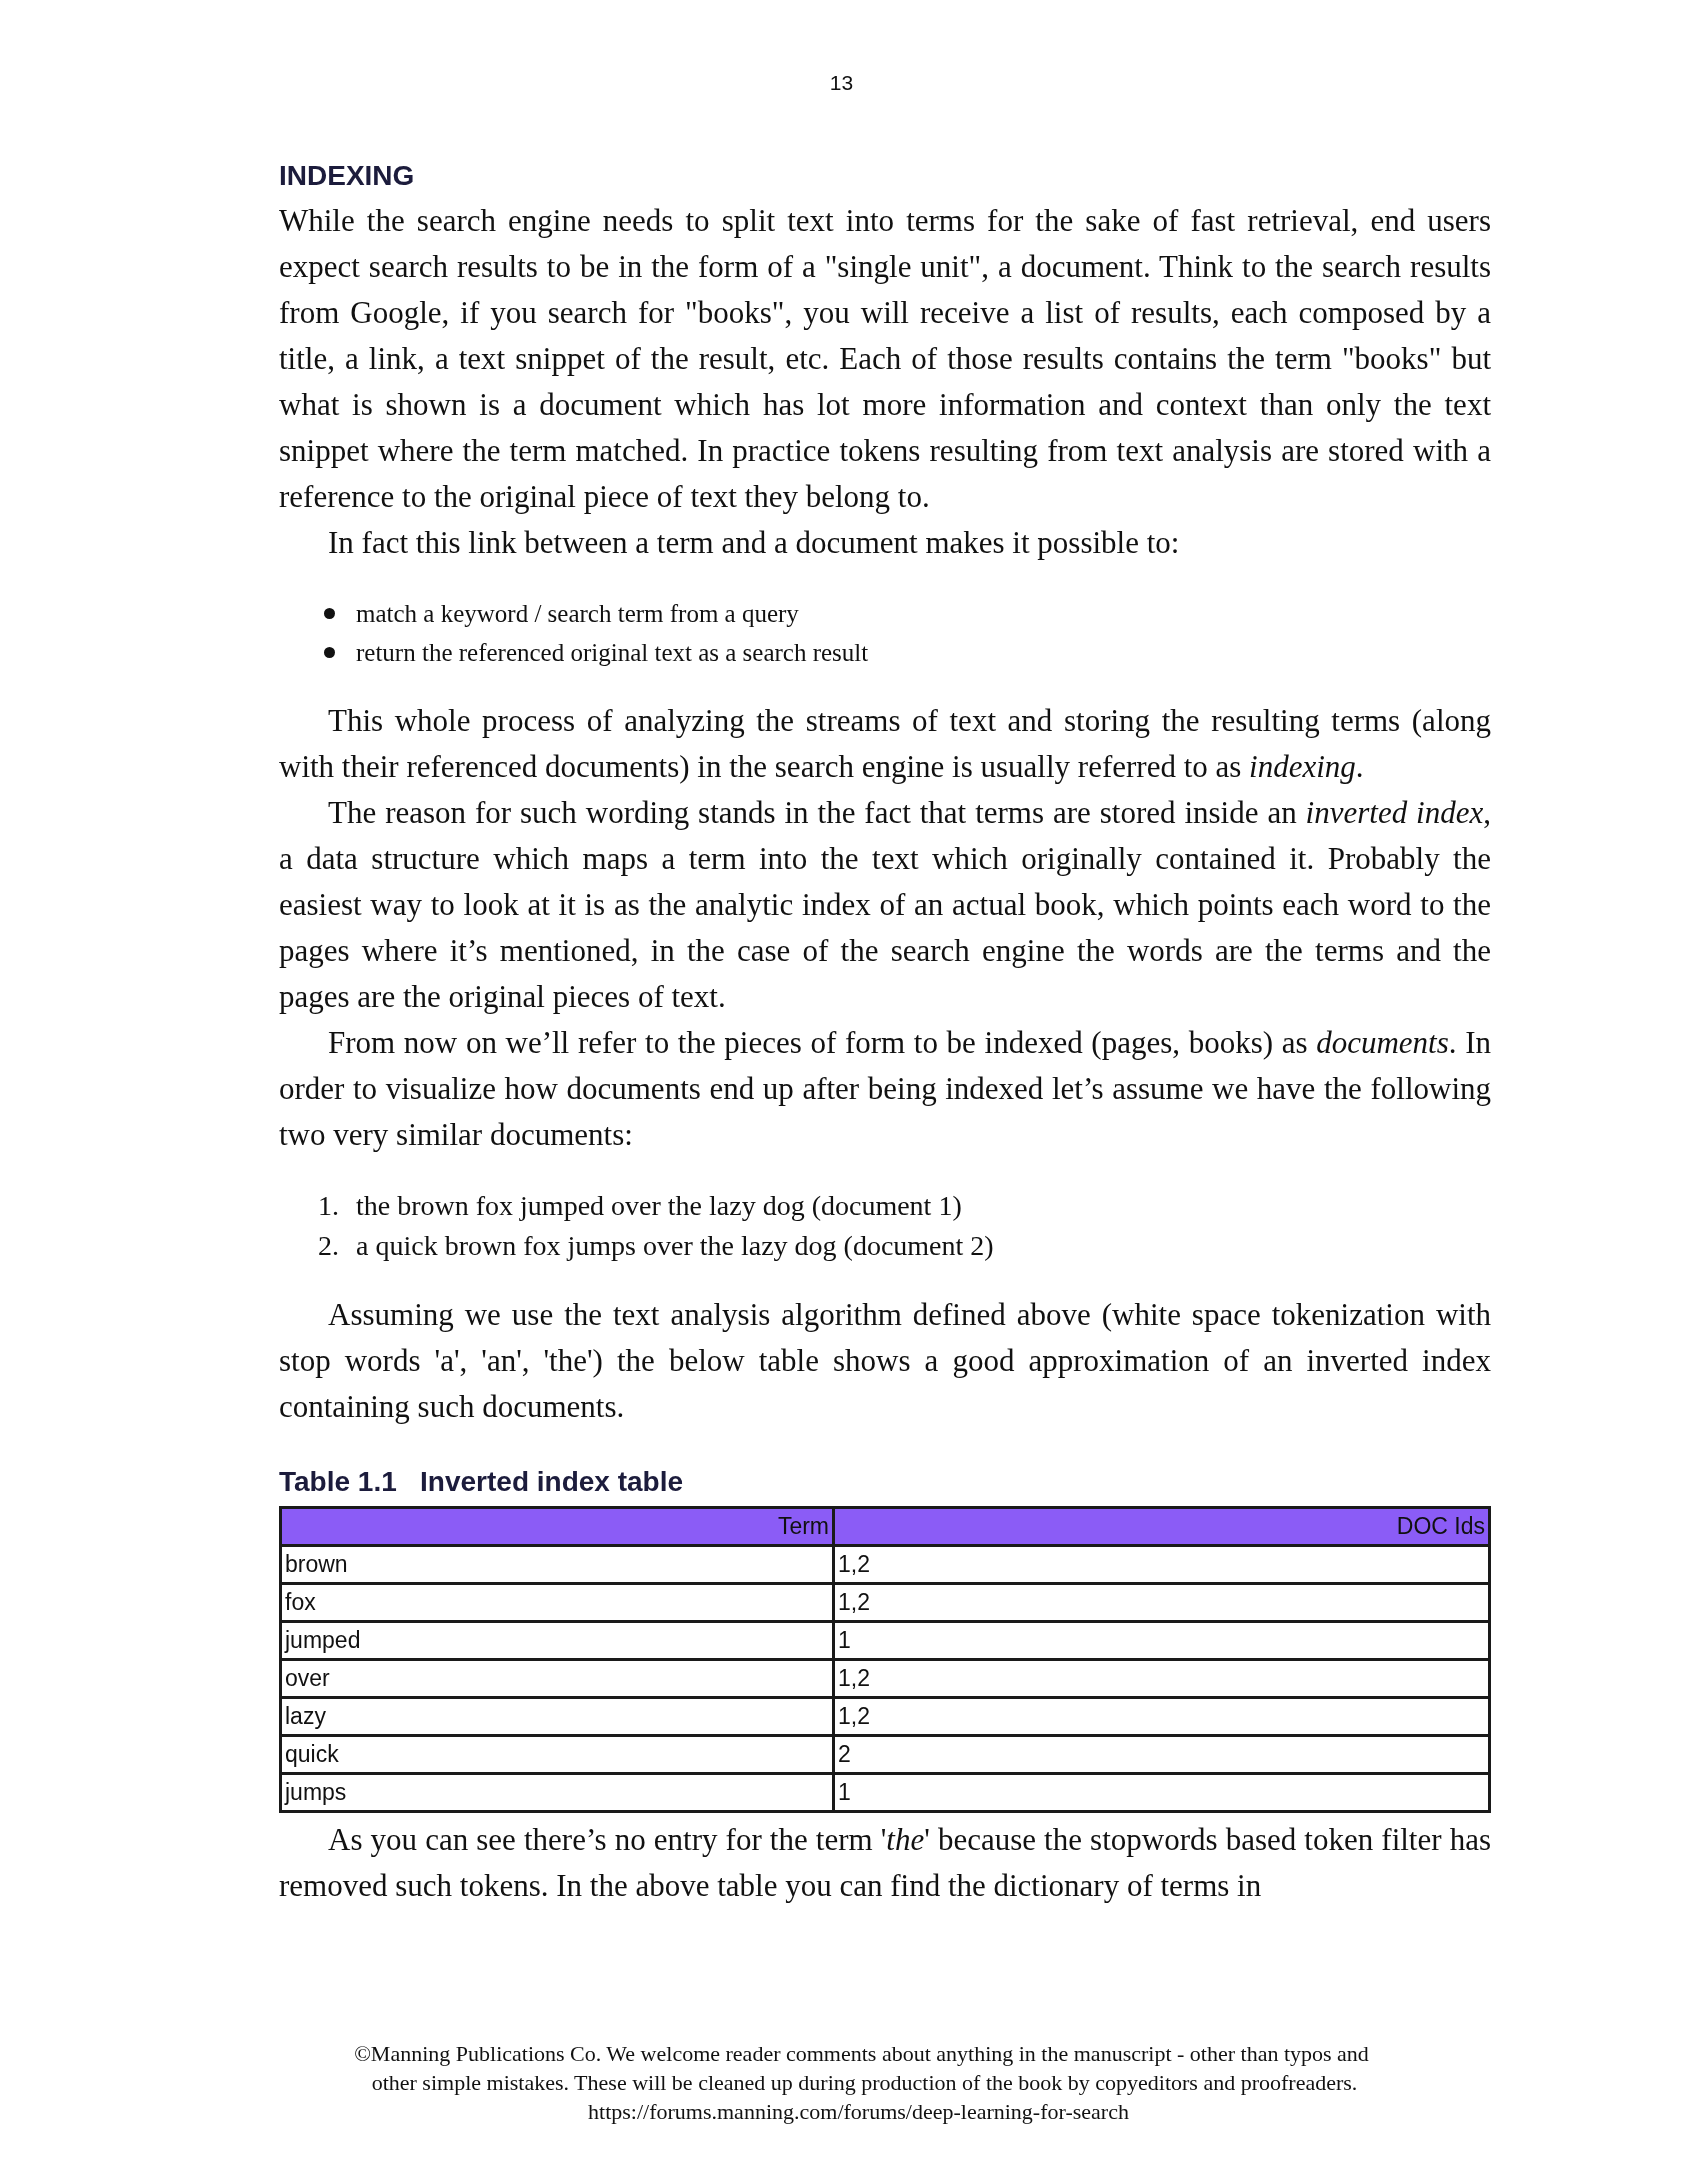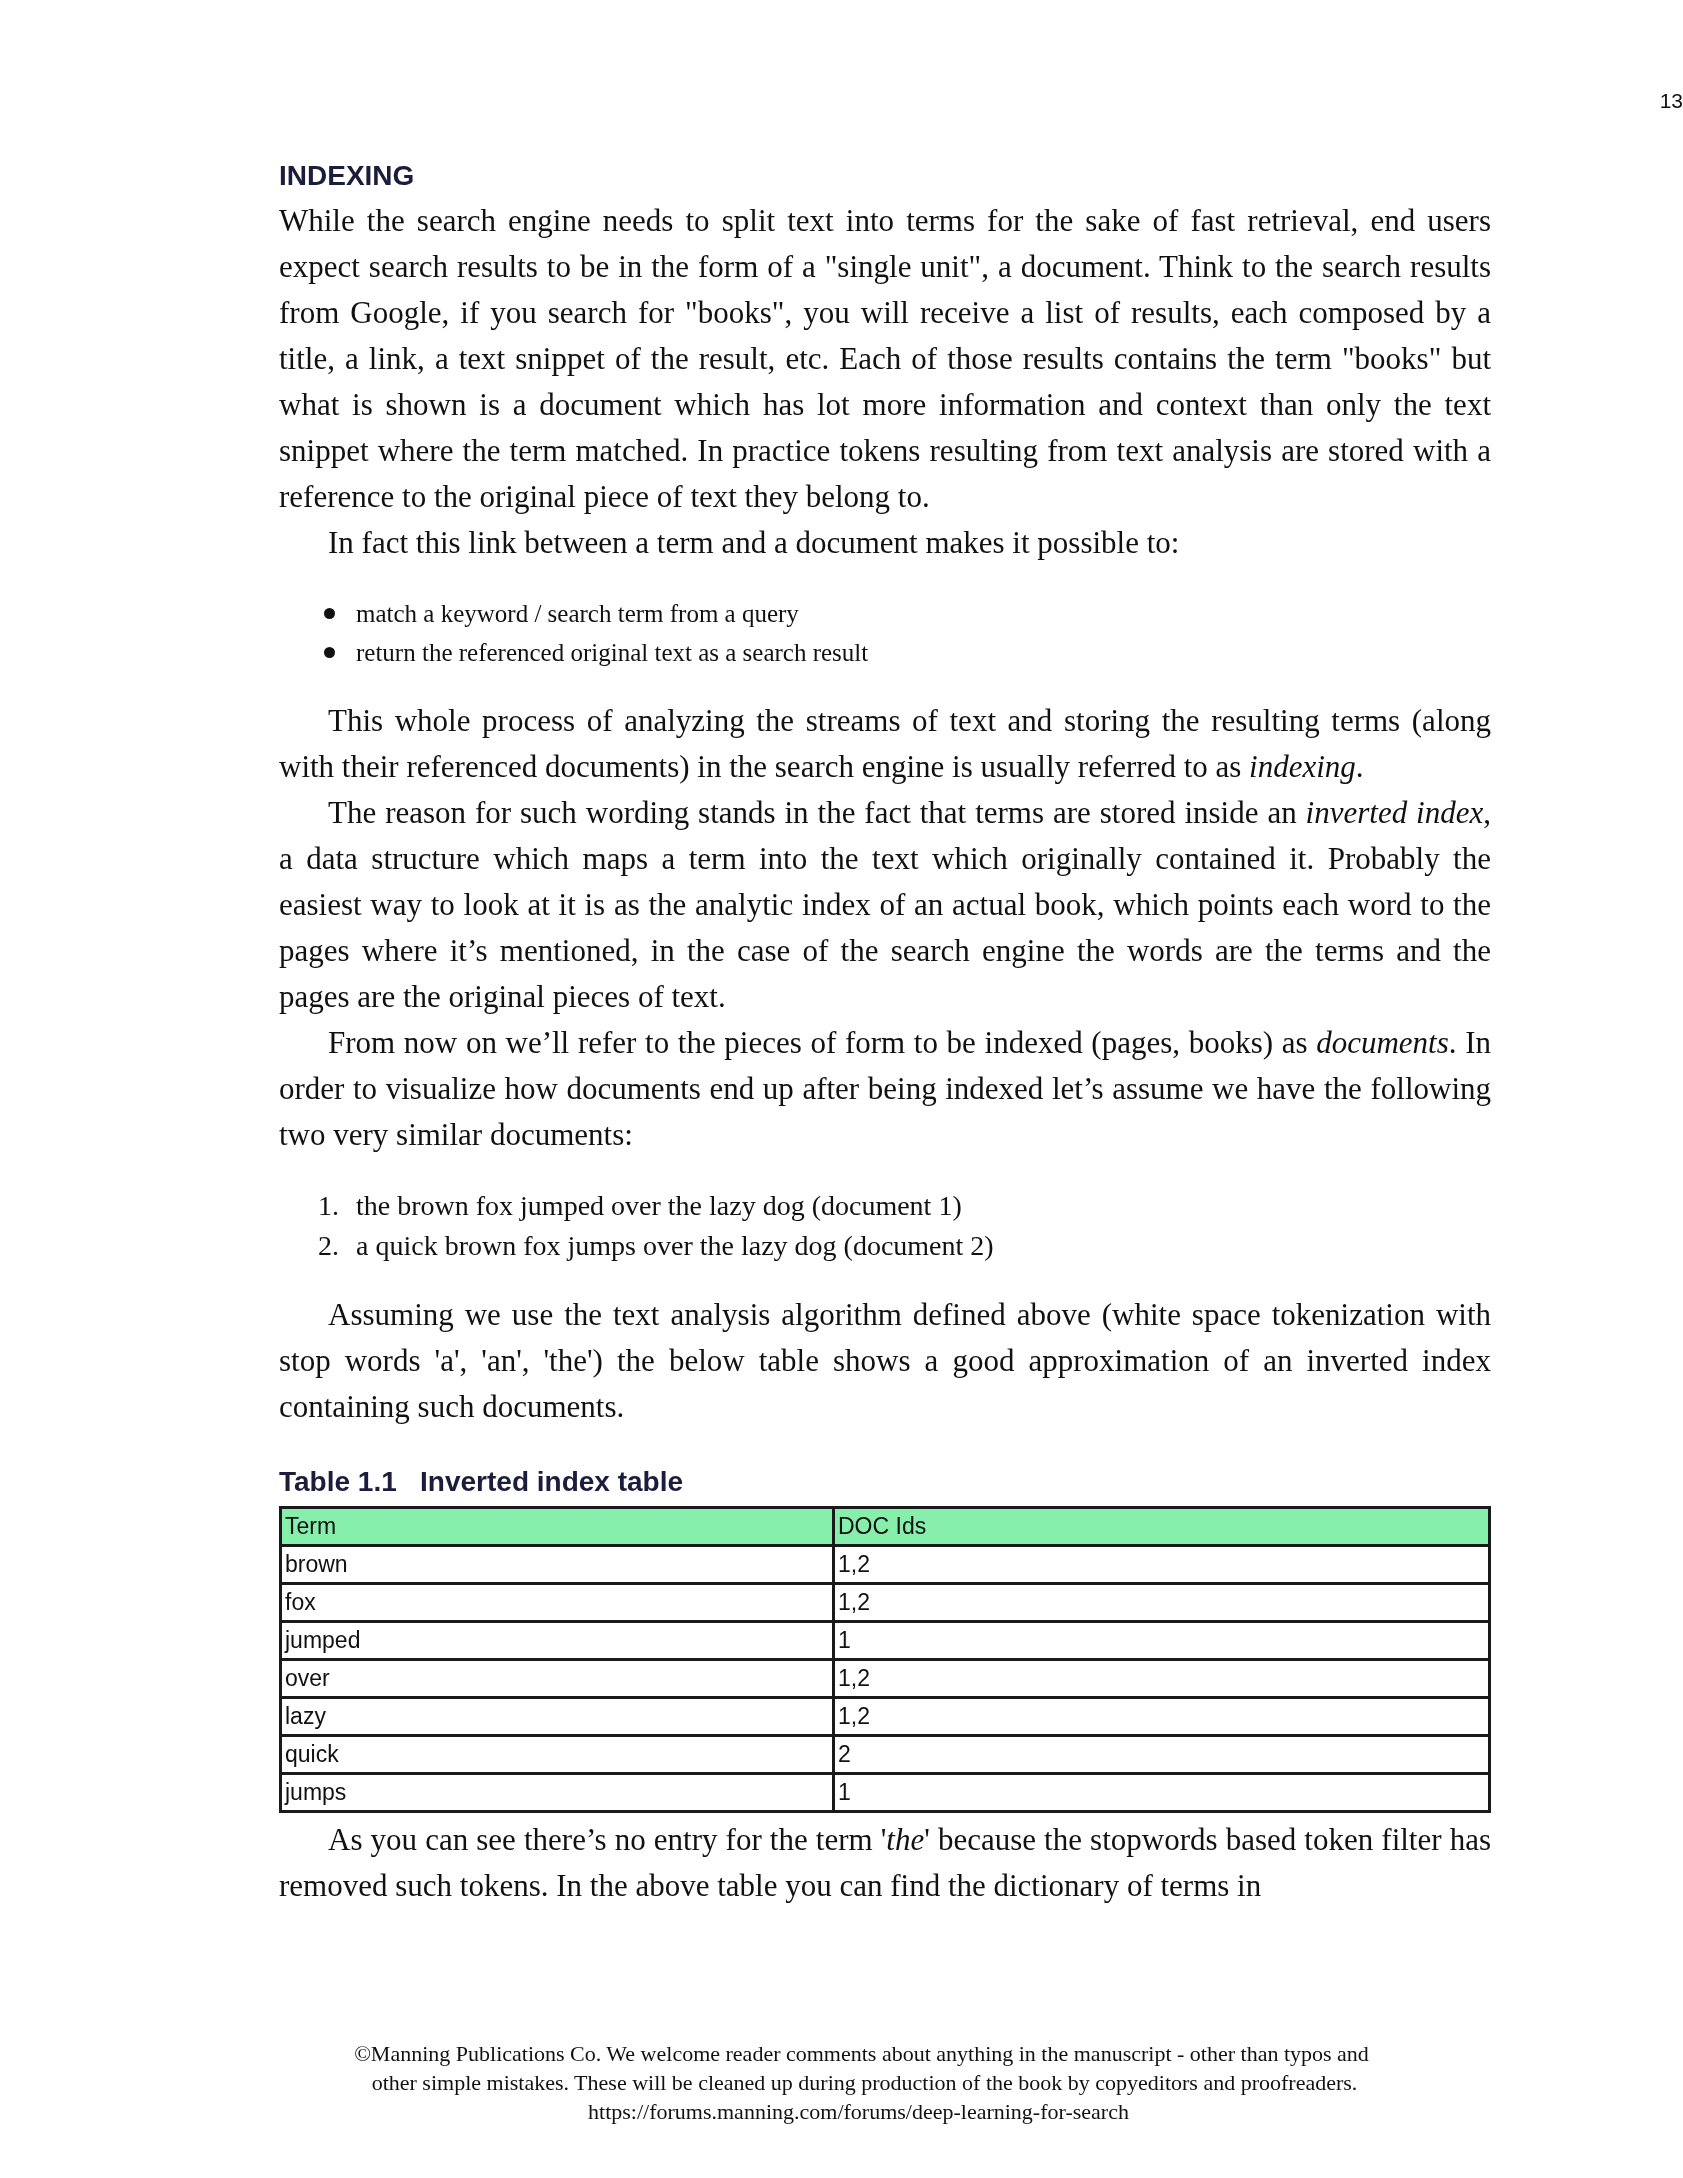--- a/index.html
+++ b/index.html
@@ -1,19 +1,19 @@
 <!DOCTYPE html>
 <html><head>
 <meta charset="utf-8">
 <style>
   html, body { margin: 0; padding: 0; background: #ffffff; }
   body { width: 1683px; height: 2178px; position: relative; overflow: hidden; color: #111111; }
   .page-number {
-    position: absolute; top: 71px; left: 0; width: 1683px; text-align: right;
-    font-family: "Liberation Sans", sans-serif; font-size: 21px; color: #111; margin-top: 18px;
+    position: absolute; top: 71px; left: 0; width: 1683px; text-align: center;
+    font-family: "Liberation Sans", sans-serif; font-size: 21px; color: #111;
   }
   .content {
     position: absolute; left: 279px; top: 158px; width: 1212px;
   }
   .heading {
     font-family: "Liberation Sans", sans-serif; font-weight: bold; font-size: 28px;
     color: #1c1c3c; margin: 0; line-height: 36px; height: 40px;
   }
   .body-text {
     font-family: "Liberation Serif", serif; font-size: 31px; line-height: 46px;
@@ -43,21 +43,21 @@
     white-space: pre;
   }
   table.inv {
     border-collapse: collapse; width: 1212px; table-layout: fixed;
     font-family: "Liberation Sans", sans-serif; font-size: 23px; color: #111;
   }
   table.inv th, table.inv td {
     border: 3px solid #1a1a1a; height: 35px; padding: 0 3px; text-align: left;
     font-weight: normal; vertical-align: middle;
   }
-  table.inv th { background: #86efac; }
+  table.inv th { background: #8b5cf6; text-align: right; }
   table.inv col.c1 { width: 553px; }
   .after-table { margin-top: 4px; }
   .footer {
     position: absolute; left: 0; top: 2039px; width: 1683px; text-align: center;
     font-family: "Liberation Serif", serif; font-size: 22px; line-height: 29px; color: #111; margin-left: 37px;
   }
   .footer div { white-space: nowrap; }
   .footer .l1 { margin-left: -34px; }
   .footer .l2 { margin-left: -28px; }
   .footer .l3 { margin-left: -40px; }

